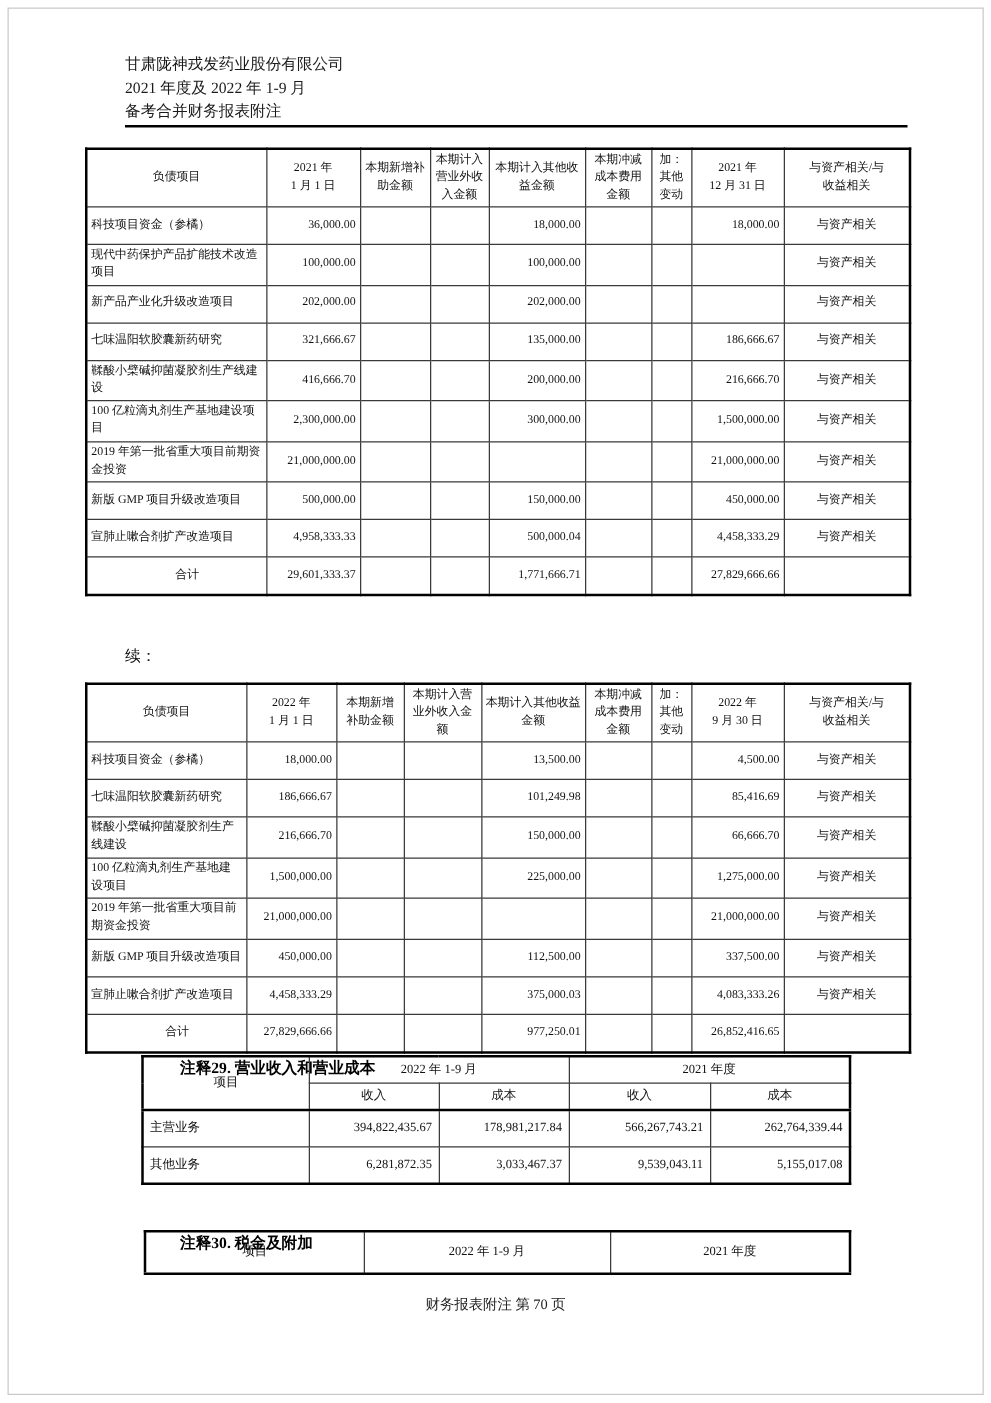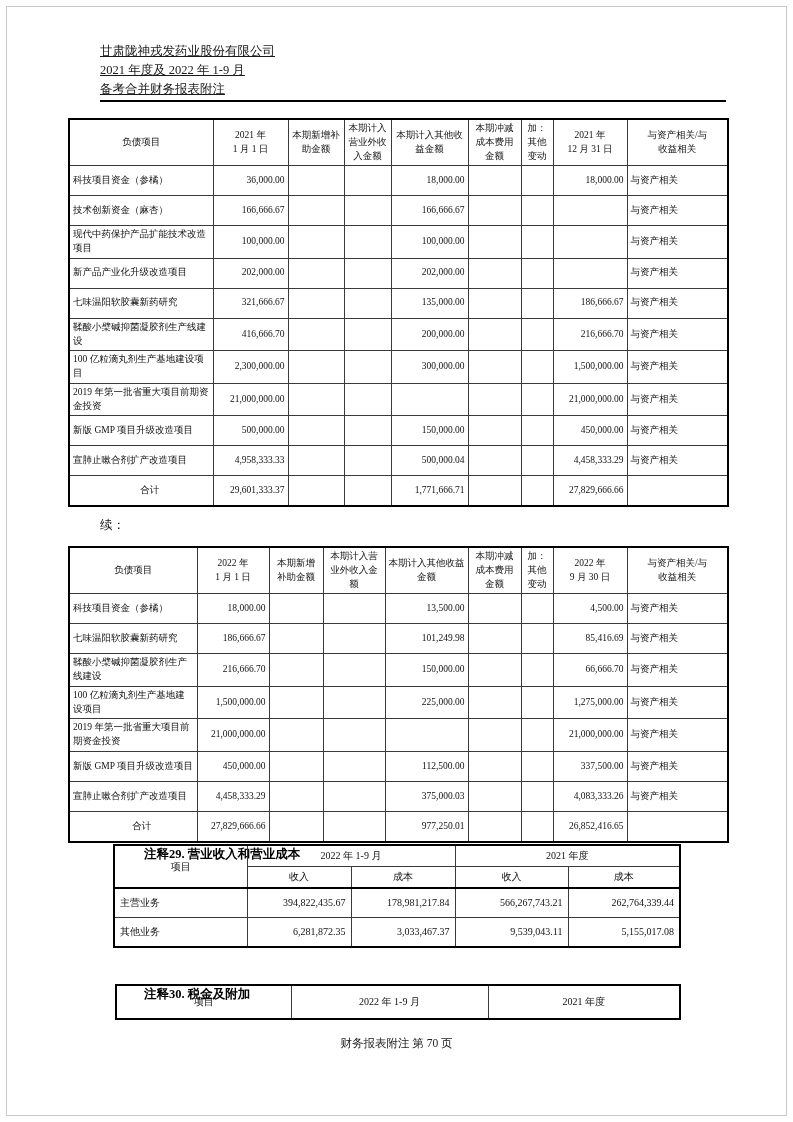--- a/index.html
+++ b/index.html
@@ -4,35 +4,35 @@
 <style>
   html,body{margin:0;padding:0;}
   body{
     width:793px;height:1122px;position:relative;background:#ffffff;
     font-family:"Liberation Serif","DejaVu Serif",serif;color:#111;
     overflow:hidden;
   }
   .page-frame{position:absolute;left:6px;top:6px;right:6px;bottom:6px;border:1px solid #c9c9c9;}
   .abs{position:absolute;}
   
-  .doc-header{left:100px;top:42px;font-size:12.5px;line-height:1.5;color:#1a1a1a;text-decoration:underline;}
+  .doc-header{left:100px;top:42px;font-size:12.5px;line-height:1.5;color:#1a1a1a;}
   .header-rule{left:100px;top:100px;width:626px;height:2px;background:#000;}
   
   table{border-collapse:collapse;table-layout:fixed;}
   .grants{border:2px solid #000;}
   .grants th,.grants td{
     border:1px solid #3a3a3a;font-size:9.5px;line-height:1.45;
     padding:2px 3px;vertical-align:middle;font-weight:normal;
     overflow:hidden;word-break:break-all;
   }
   .grants th{text-align:center;white-space:pre-line;}
   .grants td{height:25px;}
   .grants td:first-child{text-align:left;}
   .grants td:not(:first-child):not(:last-child){text-align:right;}
-  .grants td:last-child{text-align:left;}
+  .grants td:last-child{text-align:center;}
   .grants tr:last-child td:first-child{text-align:center;padding-left:20px;}
   
   .note-table{border:2px solid #000;}
   .note-table th,.note-table td{
     border:1px solid #3a3a3a;font-size:10px;line-height:1.4;
     padding:3px 5px;vertical-align:middle;font-weight:normal;
   }
   .note-table th{text-align:center;}
   .note-table thead{border-bottom:2px solid #000;}
   .note-table td{height:22px;}
@@ -88,31 +88,20 @@
         <td>36,000.00</td>
         <td></td>
         <td></td>
         <td>18,000.00</td>
         <td></td>
         <td></td>
         <td>18,000.00</td>
         <td>与资产相关</td>
       </tr>
       <tr>
-        <td>技术创新资金（麻杏）</td>
-        <td>166,666.67</td>
-        <td></td>
-        <td></td>
-        <td>166,666.67</td>
-        <td></td>
-        <td></td>
-        <td></td>
-        <td>与资产相关</td>
-      </tr>
-      <tr>
         <td>现代中药保护产品扩能技术改造项目</td>
         <td>100,000.00</td>
         <td></td>
         <td></td>
         <td>100,000.00</td>
         <td></td>
         <td></td>
         <td></td>
         <td>与资产相关</td>
       </tr>

